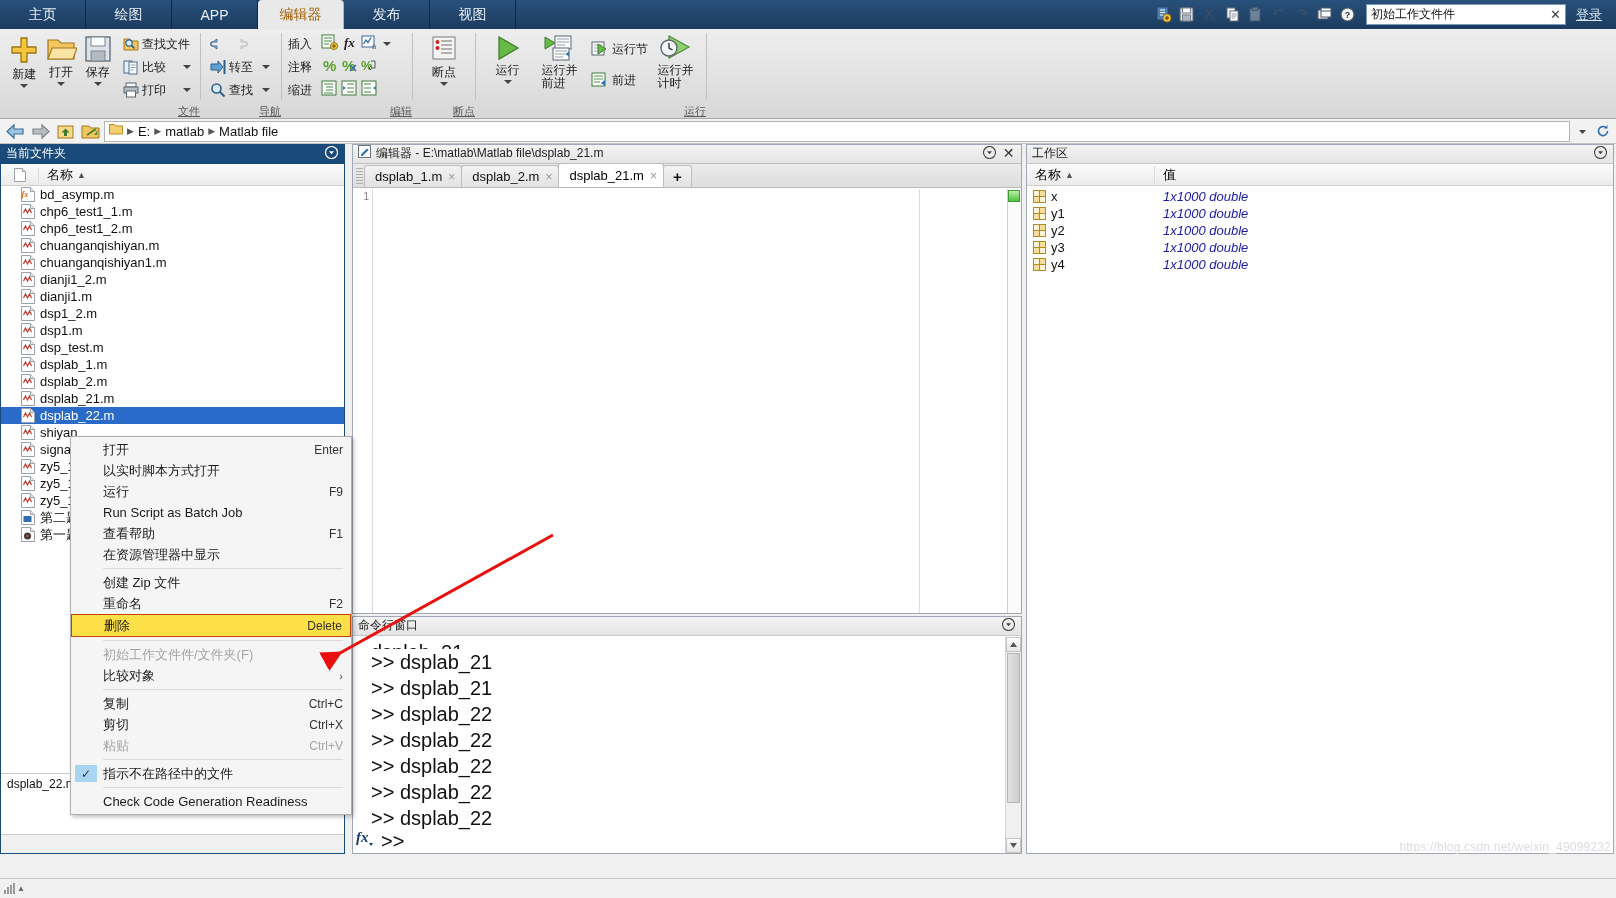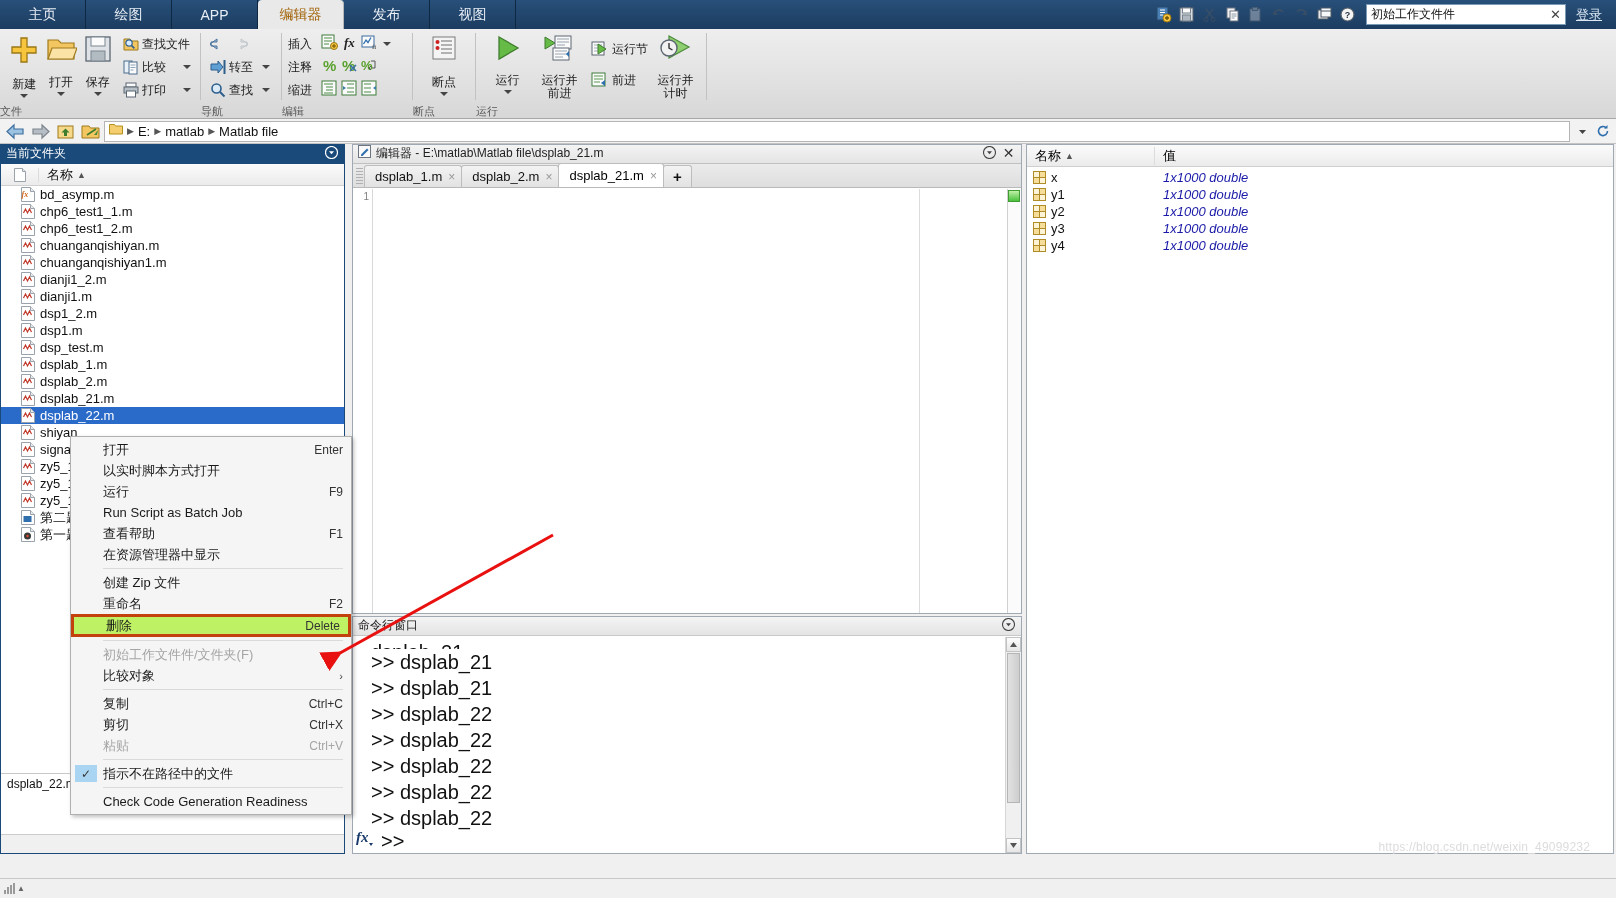--- a/index.html
+++ b/index.html
@@ -54,29 +54,29 @@
   
   .ribbon {
     position: absolute; left: 0; top: 29px; width: 1616px; height: 90px;
     background: linear-gradient(to bottom,#eeeeee 0%,#e2e2e2 55%,#d7d7d7 100%);
     border-bottom: 1px solid #a8a8a8;
     display: flex;
   }
   .rgroup { position: relative; height: 90px; display: flex; flex-direction: column; }
   .rgroup .gbody { flex: 1; display: flex; align-items: flex-start; padding: 3px 6px 0 6px; }
   .gname {
-    height: 15px; line-height: 15px; text-align: left; font-size: 11px; color: #5a5a5a;
+    height: 15px; line-height: 15px; text-align: right; font-size: 11px; color: #5a5a5a; text-decoration: underline;
   }
   .gsep { width: 1px; background: #c2c2c2; margin: 4px 0 18px 0; }
 
   .bigbtn {
     width: 44px; display: flex; flex-direction: column; align-items: center;
     padding-top: 2px; cursor: default;
   }
-  .bigbtn .lbl { font-size: 12px; color: #1a1a1a; margin-top: 12px; line-height: 13px; text-align:center;}
+  .bigbtn .lbl { font-size: 12px; color: #1a1a1a; margin-top: 2px; line-height: 13px; text-align:left;}
   .caretdn { width: 0;height: 0;border-left: 4px solid transparent;border-right: 4px solid transparent;border-top: 4px solid #444; margin-top: 3px;}
 
   .smallcol { display: flex; flex-direction: column; gap: 1px; padding-top: 1px;}
   .smallbtn { display: flex; align-items: center; gap: 3px; height: 22px; padding: 0 3px; cursor: default;}
   .smallbtn .lbl { font-size: 12px; color: #1a1a1a; white-space: nowrap;}
 
   .editrow { display:flex; align-items:center; gap:3px; height:22px;}
   .editrow .rl { font-size:12px; color:#1a1a1a; width:30px;}
 
   
@@ -159,34 +159,34 @@
   .wshdr .wc1 { width: 128px; padding-left:8px; display:flex;align-items:center;gap:4px; border-right:1px solid #dcdcdc;}
   .wshdr .wc2 { padding-left:8px; flex:1; }
   .wsrow { height:17px; display:flex; align-items:center; font-size:13px; color:#111;}
   .wsrow .n { width:128px; padding-left:6px; display:flex;align-items:center;gap:5px;}
   .wsrow .v { padding-left:8px; font-style: italic; color:#1a1aa8;}
 
   
   .statusbar { position:absolute; left:0; bottom:0; width:1616px; height:20px; background:#f0f0f0; border-top:1px solid #c9c9c9; display:flex; align-items:center; padding-left:4px;}
   .statgrip { display:flex; align-items:flex-end; gap:1px; height:11px;}
   .statgrip i { width:2px; background:#9a9a9a; display:block;}
-  .watermark { position:absolute; right:26px; bottom:44px; font-size:12px; color:#dcdcdc; letter-spacing:0.2px;}
+  .watermark { position:absolute; right:5px; bottom:44px; font-size:12px; color:#dcdcdc; letter-spacing:0.2px;}
 
   
   #ctxmenu {
     position: absolute; left: 70px; top: 436px; width: 282px;
     background: #f5f5f5; border: 1px solid #b0b0b0;
     box-shadow: 2px 2px 4px rgba(0,0,0,.25);
     padding: 2px 0 2px 0; z-index: 50;
   }
   .mi { height: 21px; display: flex; align-items: center; font-size: 13px; color: #1a1a1a; padding-left: 32px; padding-right: 8px; position: relative; white-space: nowrap;}
   .mi .acc { margin-left: auto; color: #333; font-size: 12px; padding-left: 16px;}
   .mi.disabled { color: #a5a5a5; }
   .mi.disabled .acc { color:#a5a5a5; }
-  .mi.hl { background: #bef264; border: 3px solid #c2410c; height:23px; }
+  .mi.hl { background: #fde047; border: 1px solid #c2410c; height:23px; }
   .mi .chevron { margin-left:auto; color:#444; font-size:11px;}
   .mi .check { position:absolute; left:4px; top:2px; width:22px;height:17px; background:#a9d5f2; display:flex;align-items:center;justify-content:center; color:#333; font-size:12px;}
   .msep { height:1px; background:#dadada; margin: 3px 8px 3px 32px;}
 
   
   .annot-arrow { position:absolute; left:0; top:0; width:1616px; height:898px; pointer-events:none; z-index:60;}
 </style>
 </head>
 <body>
 
@@ -888,20 +888,29 @@
         <svg width="22" height="20" viewBox="0 0 22 20">
             <text x="1" y="15" font-size="15" font-style="italic" font-weight="bold" fill="#1a3b6b" font-family="Liberation Serif, serif">fx</text>
             <path d="M14 16l2 3 2-3z" fill="#1a3b6b"></path>
           </svg>
       </div>
       <div class="cmd-prompt">&gt;&gt;</div>
     </div>
   </div>
 
   <div class="panel" id="wspanel">
+    <div class="ptitle grey">
+      <span class="tt" style="font-size:12px">工作区</span>
+      <span class="pbtn">
+        <svg width="13" height="13" viewBox="0 0 13 13">
+            <circle cx="6.5" cy="6.5" r="6" fill="none" stroke="#444" stroke-width="1.1"></circle>
+            <path d="M4 5.3l2.5 3 2.5-3z" fill="#444"></path>
+          </svg>
+      </span>
+    </div>
     <div class="wshdr">
       <div class="wc1">
         <span>名称</span>
         <span style="font-size:9px;color:#555">▲</span>
       </div>
       <div class="wc2">
         <span>值</span>
       </div>
     </div>
     <div id="wslist" style="padding-top:2px">

